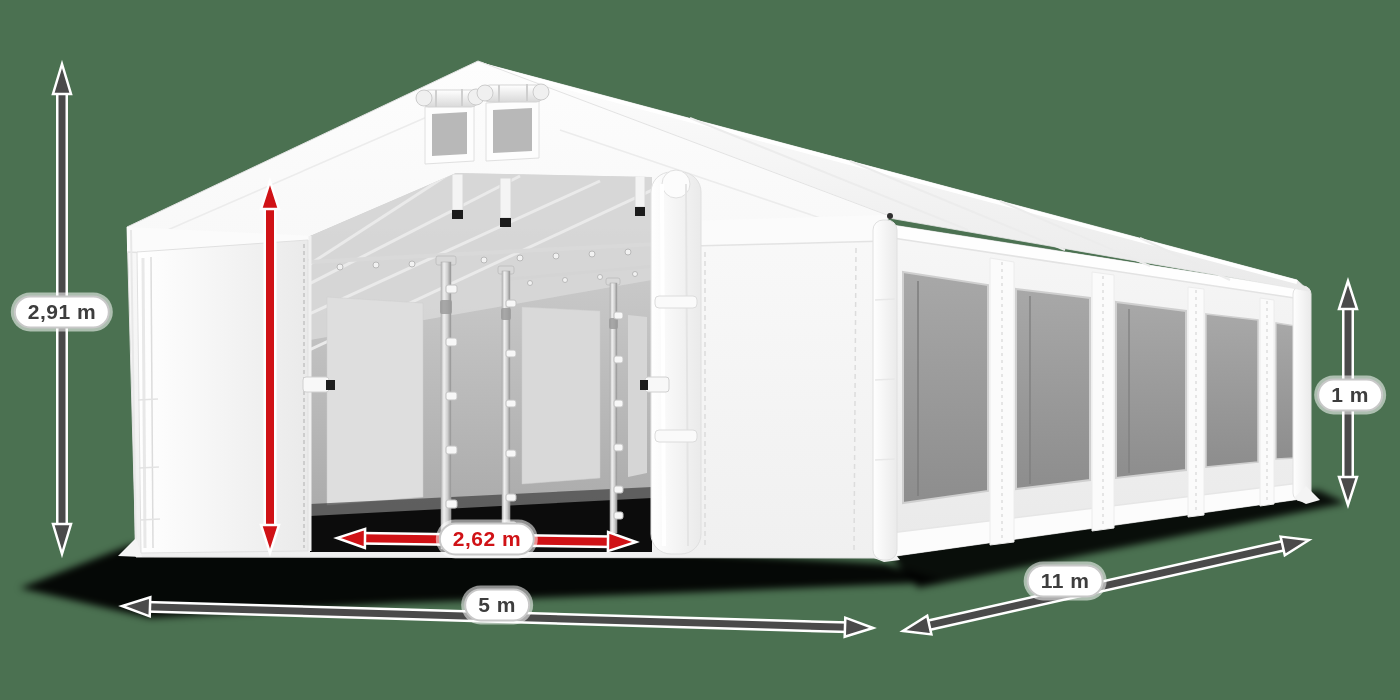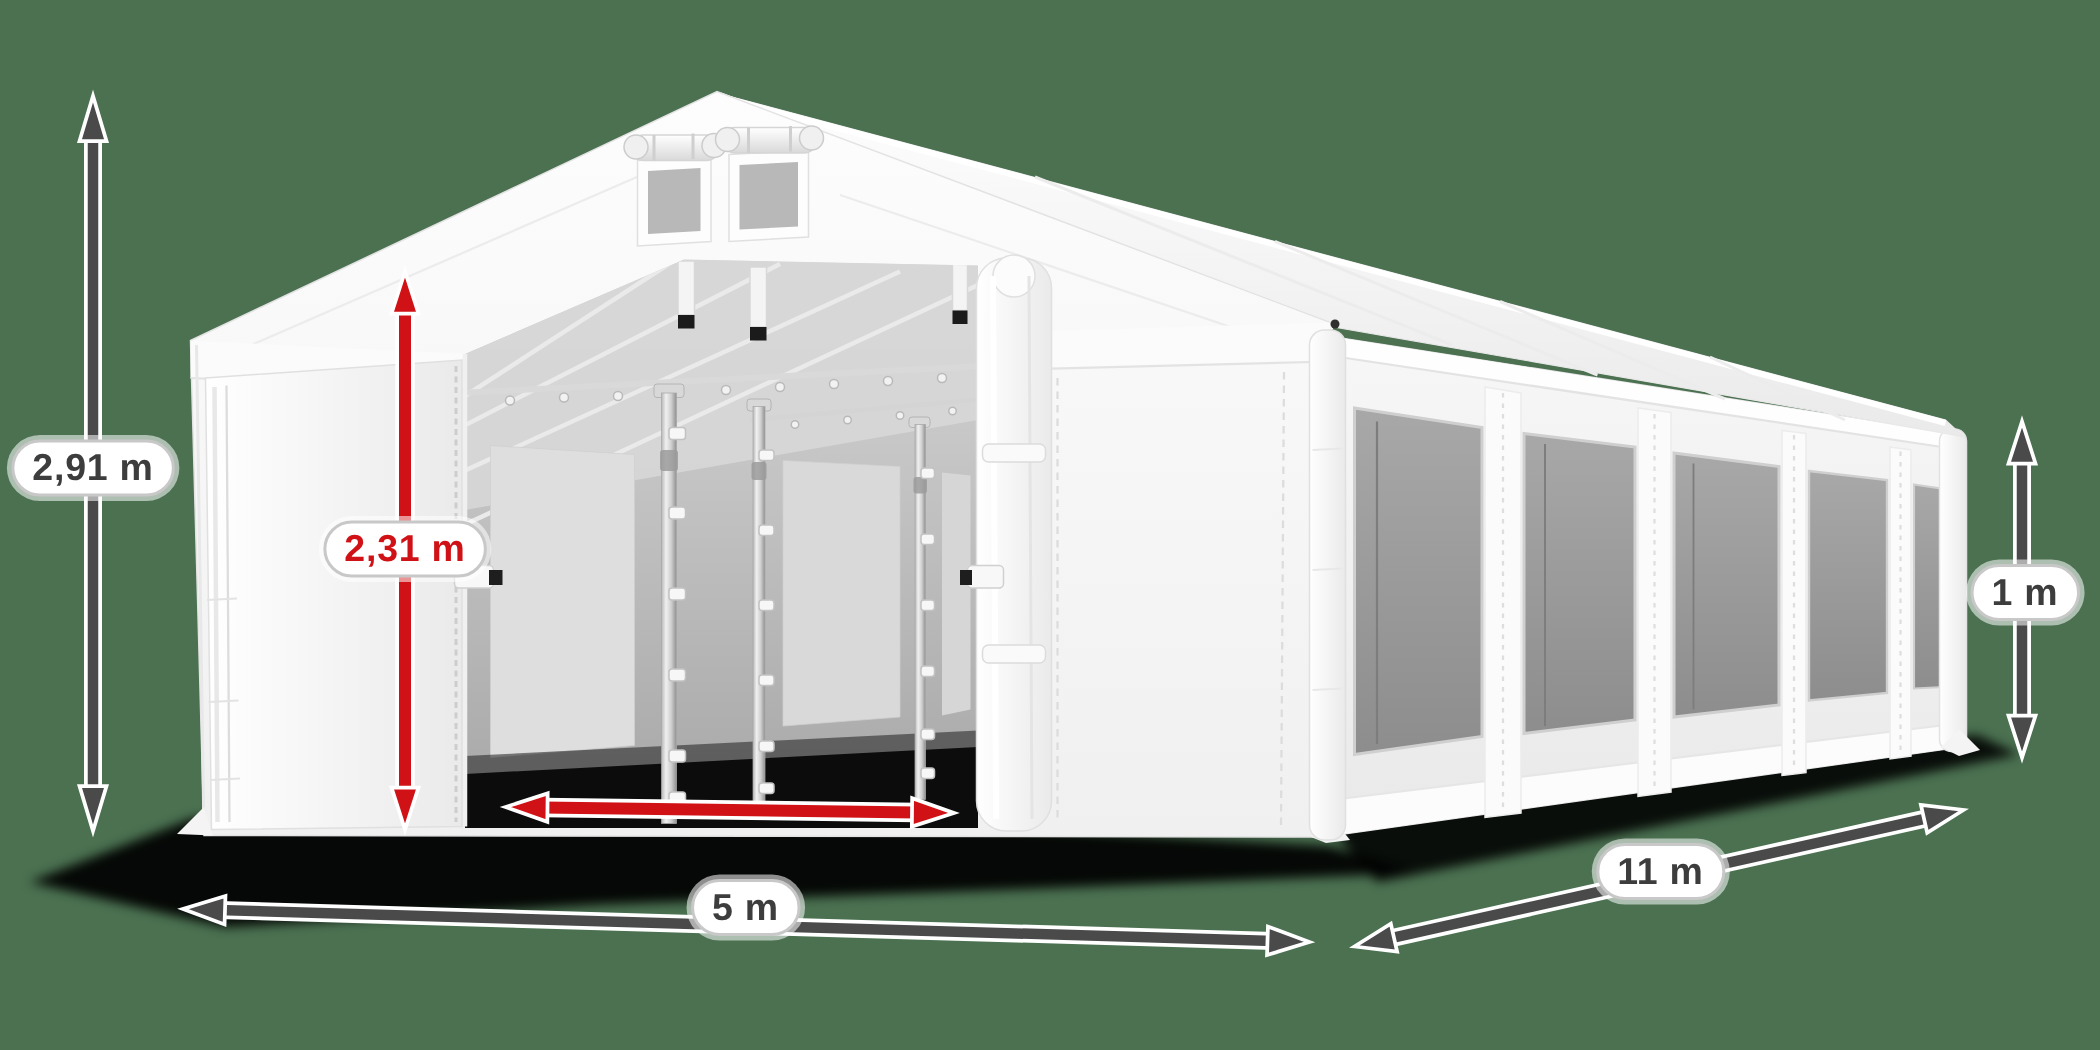--- a/index.html
+++ b/index.html
@@ -5,21 +5,21 @@
   :root{
     --bg:#4b7151; --arrow-dark:#4a4a4a; --arrow-red:#d01216;
     --pill-border:#c8c8c8; --label-dark:#3d3d3d; --pill-bg:#ffffff;
   }
   html,body{margin:0;padding:0}
   .stage{position:relative;width:1400px;height:700px;background:var(--bg);
     overflow:hidden;font-family:"Liberation Sans",sans-serif}
   .stage svg{position:absolute;left:0;top:0}
   .pill{position:absolute;transform:translate(-50%,-50%);background:var(--pill-bg);
     border:2px solid var(--pill-border);border-radius:20px;padding:2px 12px;
-    font-weight:bold;font-size:25px;line-height:1.2;color:var(--label-dark);
+    font-weight:bold;font-size:21px;line-height:1.2;color:var(--label-dark);
     white-space:nowrap;box-shadow:0 0 0 3px rgba(255,255,255,.55);letter-spacing:.5px}
   .accent-red{color:var(--arrow-red)}
   .accent-dark{color:var(--label-dark)}
 </style>
 </head>
 <body>
 
 <div class="stage">
 
 <svg width="1400" height="700" viewBox="0 0 1400 700">
@@ -310,17 +310,17 @@
   </g>
   <g>
     <line x1="1348" y1="303" x2="1348" y2="479" stroke="#ffffff" stroke-width="12"></line>
     <line x1="1348" y1="303" x2="1348" y2="479" style="stroke:var(--arrow-dark,#4a4a4a)" stroke-width="7"></line>
     <polygon points="1348,281 1339,309 1357,309" style="fill:var(--arrow-dark,#4a4a4a)" stroke="#ffffff" stroke-width="2.5"></polygon>
     <polygon points="1348,505 1339,477 1357,477" style="fill:var(--arrow-dark,#4a4a4a)" stroke="#ffffff" stroke-width="2.5"></polygon>
   </g>
 </svg>
 
   <div class="pill accent-dark" style="left:62px;top:312px">2,91 m</div>
-  <div class="pill accent-red" style="left:270px;top:366px">2,31 m</div>
+  <div class="pill accent-red" style="left:487px;top:539px">2,62 m</div>
   <div class="pill accent-dark" style="left:497px;top:605px">5 m</div>
-  <div class="pill accent-dark" style="left:1107px;top:581px">11 m</div>
+  <div class="pill accent-dark" style="left:1065px;top:581px">11 m</div>
   <div class="pill accent-dark" style="left:1350px;top:395px">1 m</div>
 </div>
 
 </body></html>

